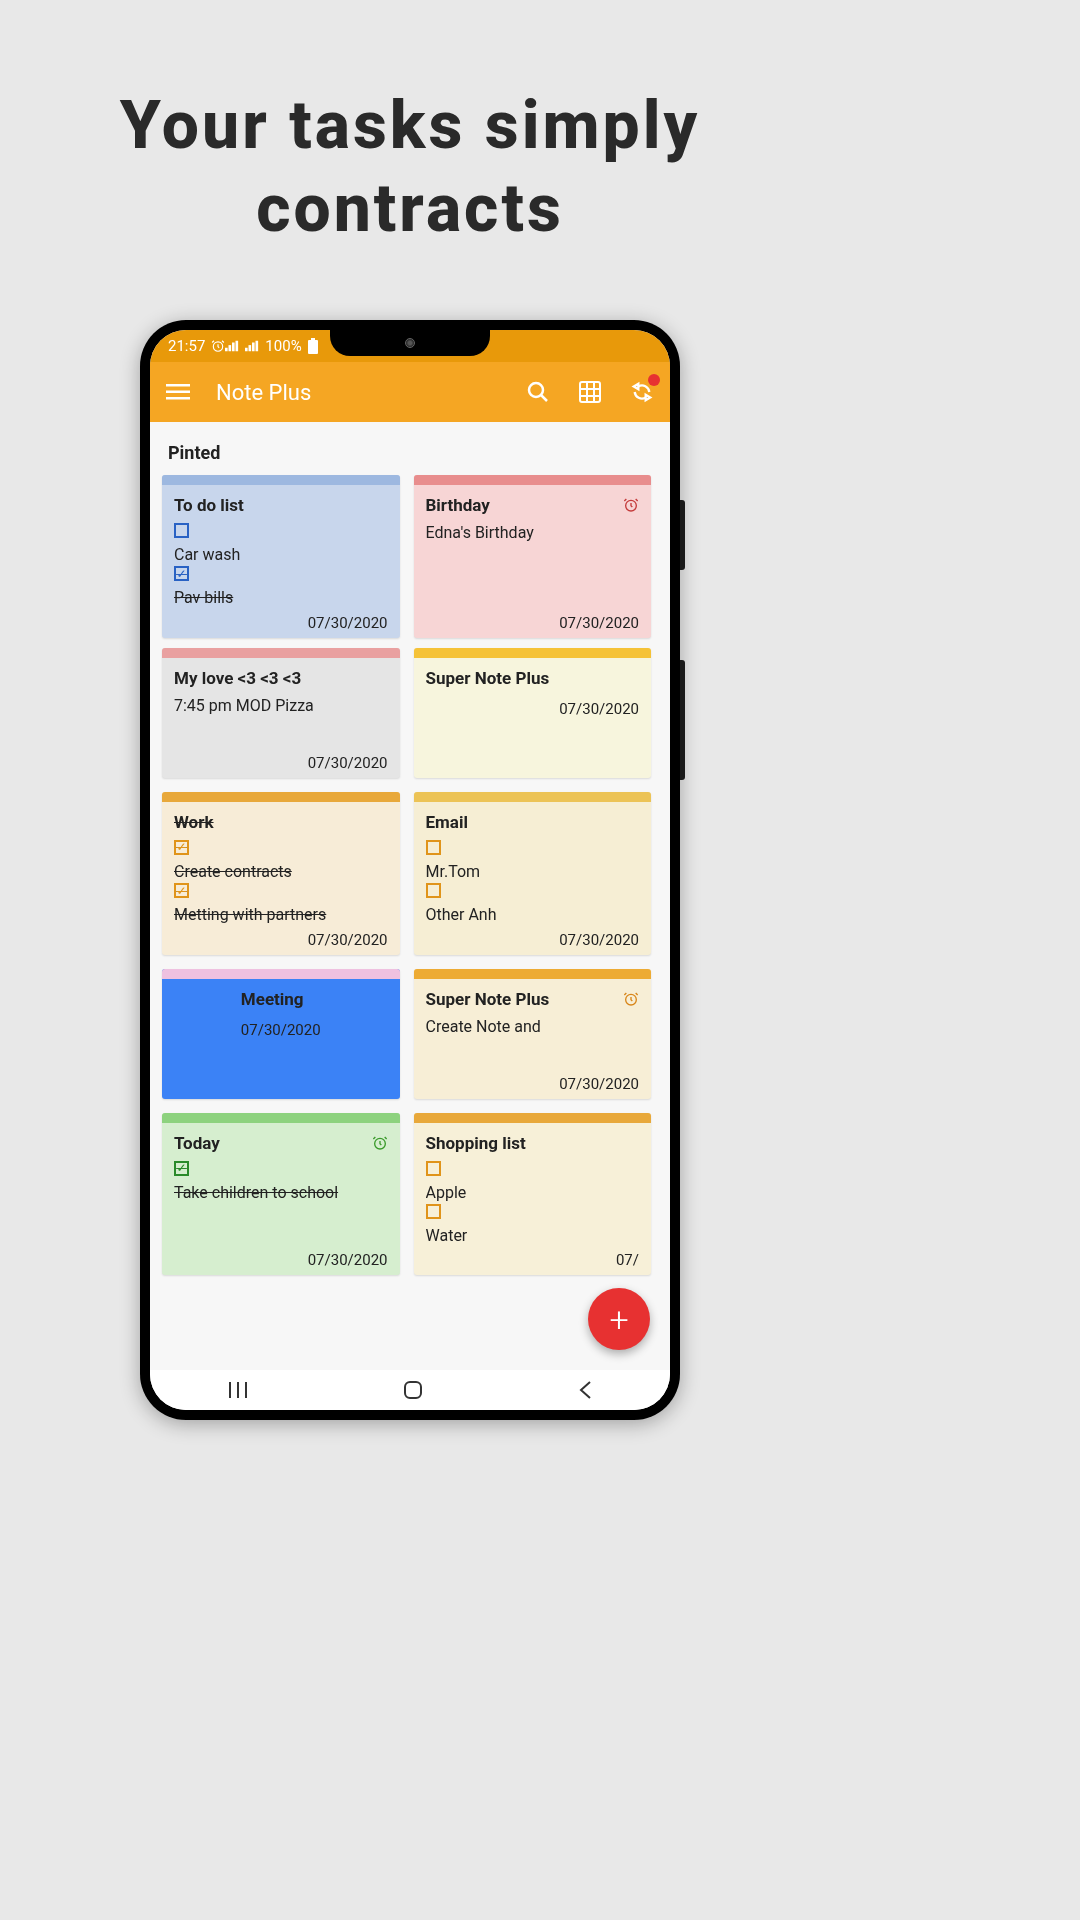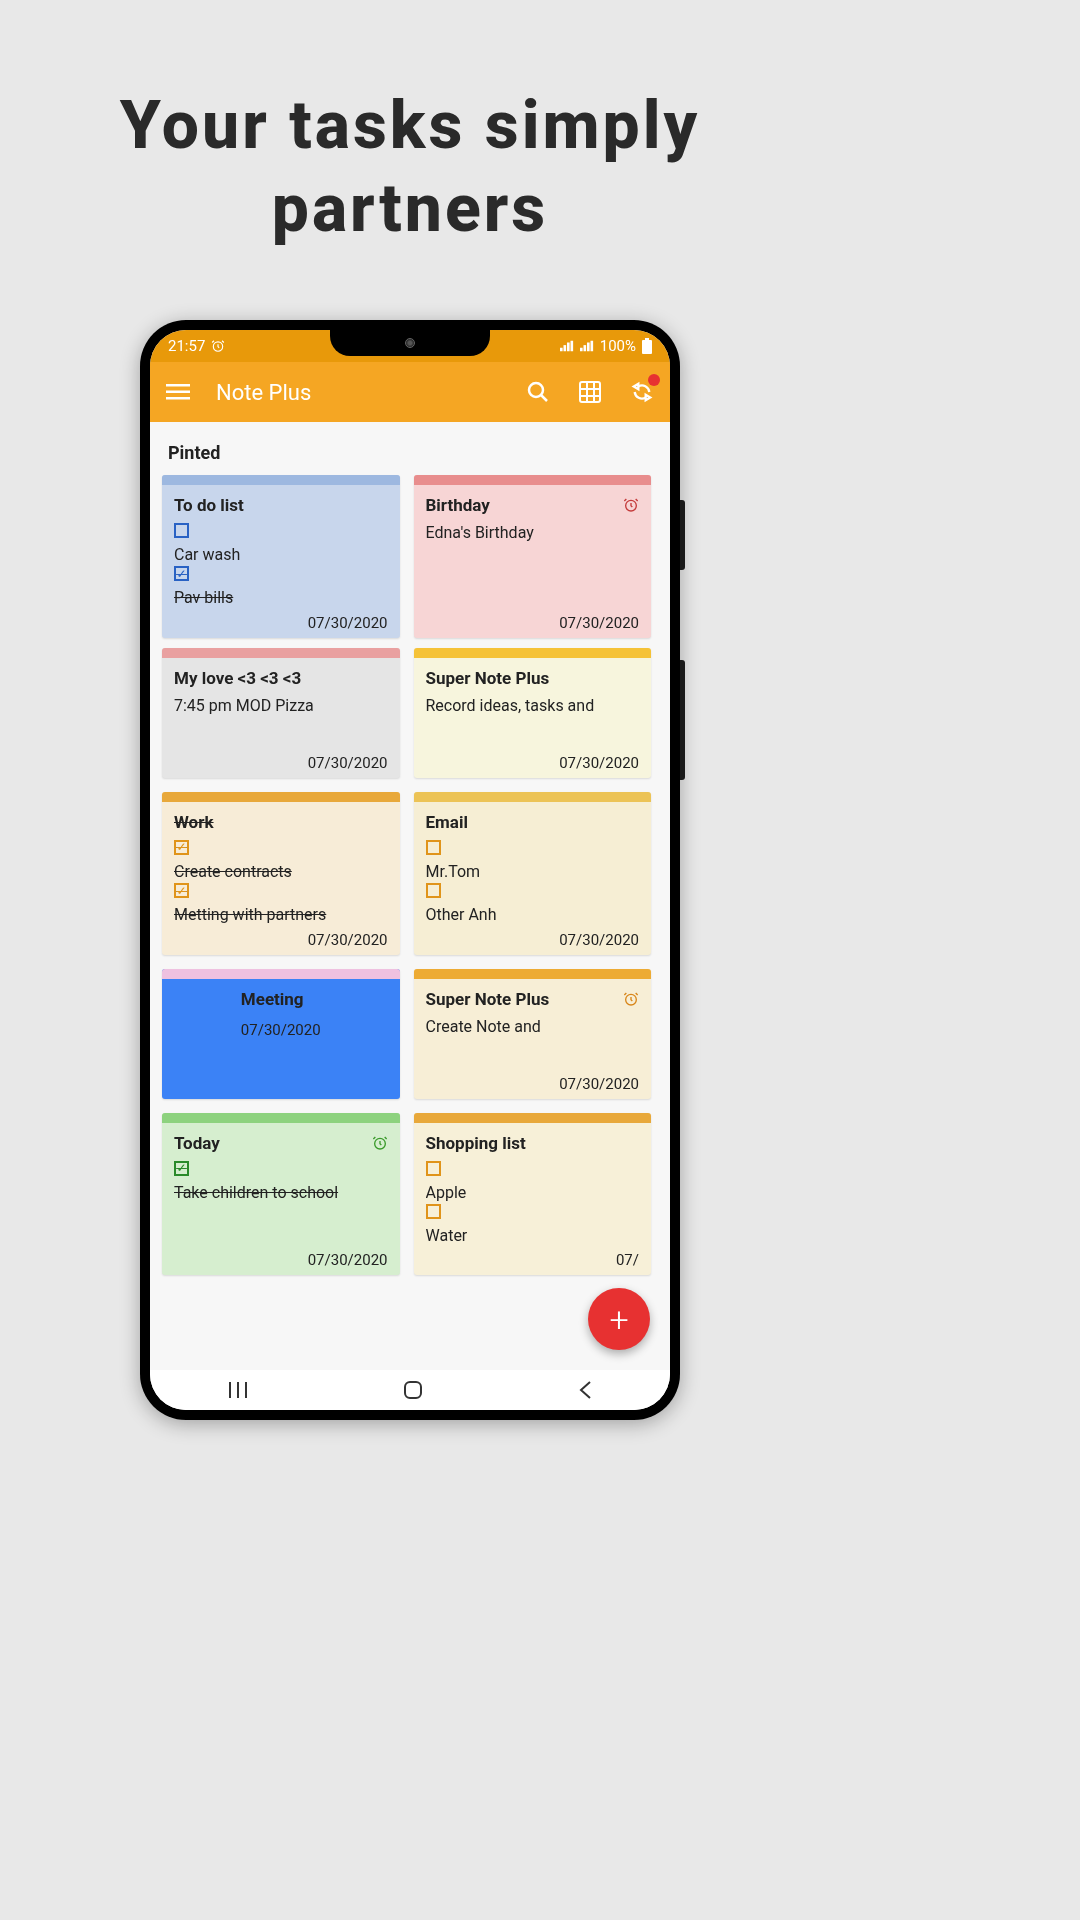--- a/index.html
+++ b/index.html
@@ -71,21 +71,21 @@
   }
   
   .orange-top {
     background: #e8990a;
     color: #fff;
   }
   .status-bar {
     height: 32px;
     display: flex;
     align-items: center;
-    justify-content: space-between;
+    justify-content: flex-start;
     padding: 0 18px;
     font-size: 15px;
     font-weight: 400;
   }
   .status-left, .status-right { display: flex; align-items: center; gap: 6px; }
   .app-bar {
     background: #f5a623;
     height: 60px;
     display: flex;
     align-items: center;
@@ -186,21 +186,21 @@
     border-top: 0;
   }
   .navbar div { color:#333; }
   svg { display:block; }
 </style>
 </head>
 <body>
 
 <div class="promo-text">
   <div>Your tasks simply</div>
-  <div>partners</div>
+  <div>contracts</div>
 </div>
 
 <div class="phone-wrap">
   <div class="phone-frame">
     <div class="side-btn b1"></div>
     <div class="side-btn b2"></div>
     <div class="phone-screen">
       <div class="notch">
           <div class="camera"></div>
         </div>
@@ -332,21 +332,20 @@
               <div class="card-date">07/30/2020</div>
             </div>
           </div>
 
           <div class="card bg-yellowlt">
             <div class="card-strip bg-yellowhdr"></div>
             <div class="card-body">
               <div class="card-title">
                   <span>Super Note Plus</span>
                 </div>
-              <div class="card-content">Record ideas, tasks and</div>
               <div class="card-date">07/30/2020</div>
             </div>
           </div>
 
           <div class="card bg-cream">
             <div class="card-strip bg-creamhdr"></div>
             <div class="card-body">
               <div class="card-title strike">
                   <span>Work</span>
                 </div>

